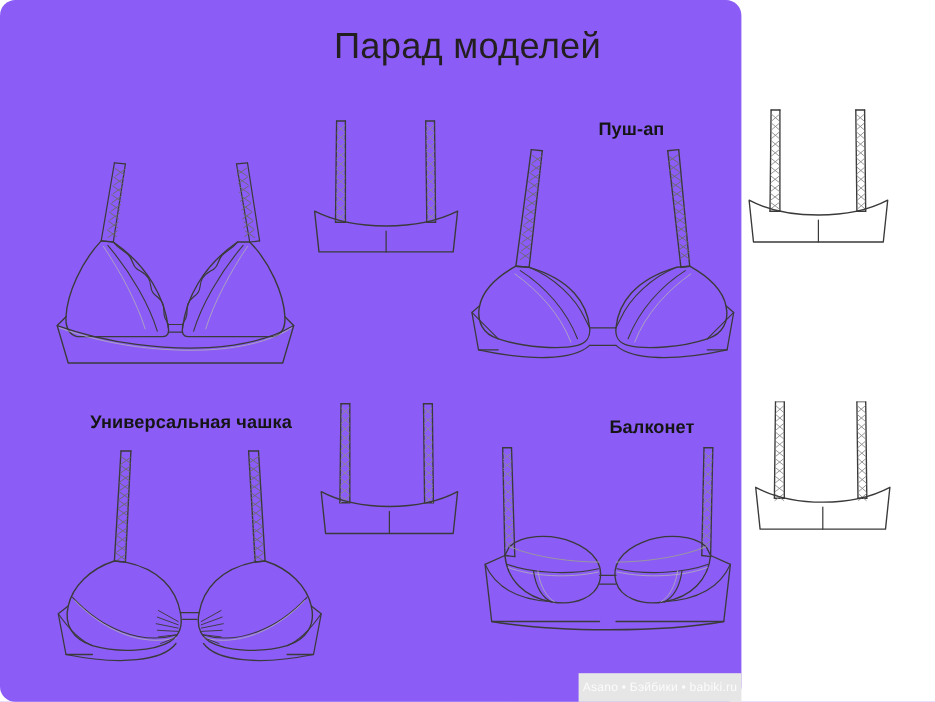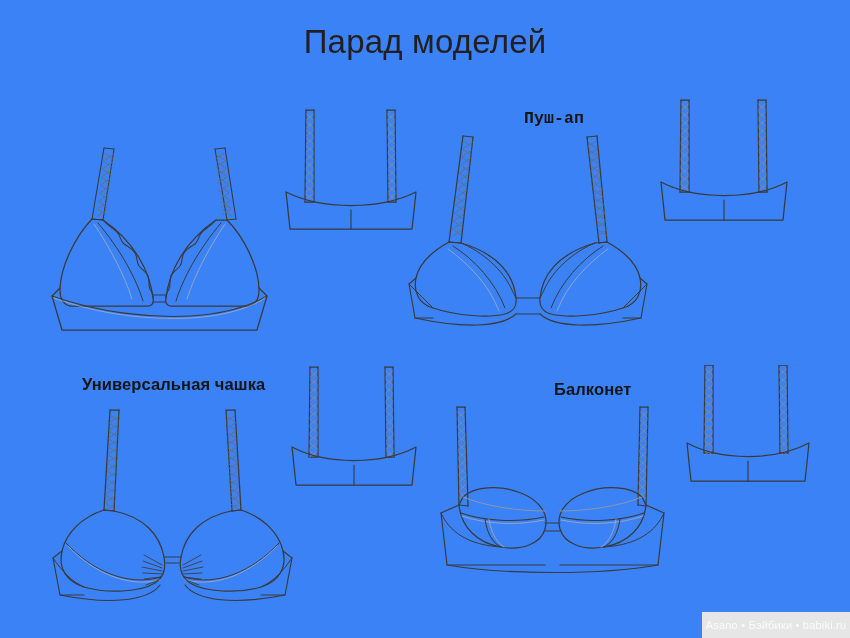--- a/index.html
+++ b/index.html
@@ -10,23 +10,24 @@
   body {
     width: 850px;
     height: 638px;
     background: #ffffff;
     font-family: "Liberation Sans", "DejaVu Sans", sans-serif;
     overflow: hidden;
     position: relative;
   }
   #page {
     position: relative;
-    width: 850px;
+    width: 674px;
     height: 638px;
-    background: #3b82f6;
+    background: #8b5cf6;
+    border-radius: 14px;
   }
   .page-title {
     position: absolute;
     left: 0;
     top: 22px;
     width: 850px;
     text-align: center;
     font-size: 33px;
     font-weight: 400;
     color: #231f20;
@@ -180,21 +181,21 @@
                    M348.5,102 L355.5,108 M355.5,102 L348.5,108" stroke-width="0.8" stroke="#8a8a8a"></path>
         </g>
 
         <path d="M246,100 L250,137 L372,137 L376,100
                  C340,118 282,118 246,100 Z"></path>
         <path d="M311,118 L311,137" stroke-width="1.1"></path>
       </g>
     </svg>
   </div>
 
-  <div class="panel" style="left:401px; top:92px; width:400px; height:250px;font-family:Liberation Mono, monospace;">
+  <div class="panel" style="left:421px; top:92px; width:400px; height:250px;">
 
     <div class="panel-label" style="left:123px; top:17px;">Пуш-ап</div>
 
     <svg class="figure" width="400" height="250" viewBox="0 0 400 250">
       <g fill="none" stroke="#3a3a3a" stroke-width="1.25" stroke-linejoin="round" stroke-linecap="round">
 
         <g>
           <path d="M62,44 L48,150"></path>
           <path d="M72,45 L60,151"></path>
           <path d="M62,44 L72,45 M48,150 L60,151"></path>

